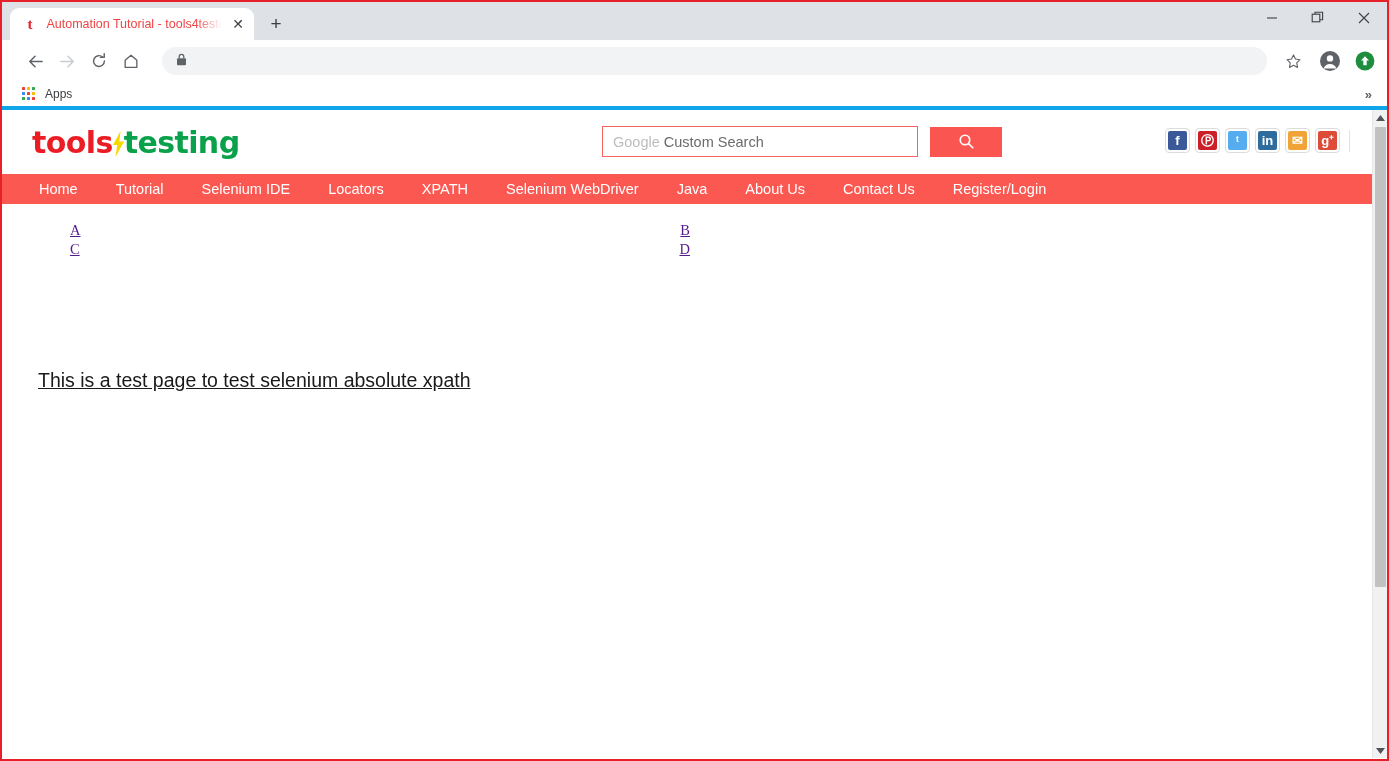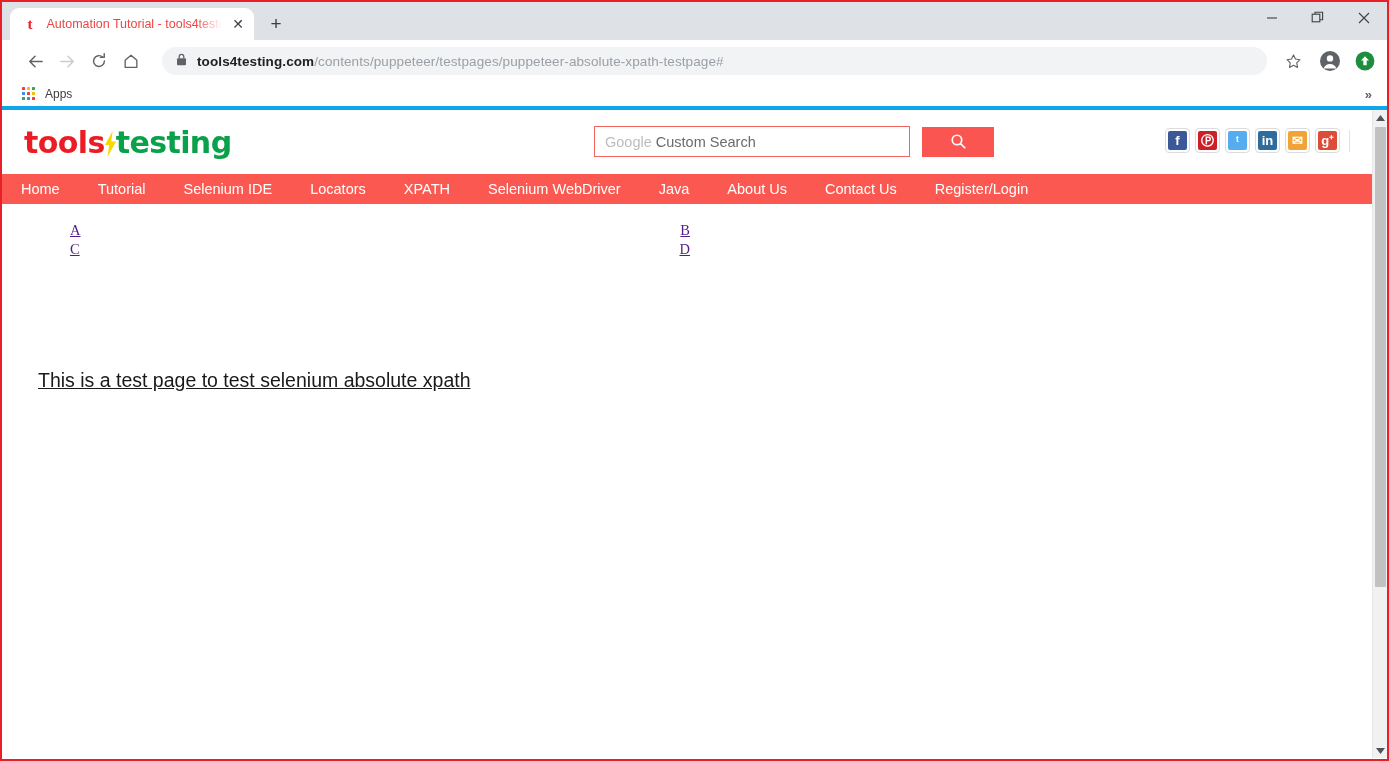--- a/index.html
+++ b/index.html
@@ -167,20 +167,21 @@
     overflow: hidden;
     background: #ffffff;
   }
 
   
   .siteheader {
     height: 64px;
     display: flex; align-items: center;
     padding: 0 18px 0 22px;
     position: relative;
+    margin-left: 8px;
   }
   .logo {
     font-size: 30px;
     font-weight: bold;
     letter-spacing: -.6px;
     font-family: "DejaVu Sans", sans-serif;
     white-space: nowrap;
   }
   .logo .l-red { color: #ec1c24; }
   .logo .l-green { color: #0aa14b; }
@@ -235,20 +236,21 @@
     font-weight: bold;
     line-height: 1;
   }
   .soc-divider { width: 1px; height: 22px; background: #e2e2e2; margin-left: 4px; }
 
   
   .navbar {
     height: 30px;
     background: #fb5852;
     display: flex; align-items: center;
+    padding-left: 18px;
   }
   .navitem {
     color: #ffffff;
     font-size: 14.5px;
     padding: 0 19px;
     white-space: nowrap;
     line-height: 30px;
     font-family: "Liberation Sans", sans-serif;
   }
 
@@ -359,21 +361,20 @@
         </svg>
     </div>
 
     <div class="omnibox">
       <span class="lock">
         <svg width="11" height="13" viewBox="0 0 11 13">
           <rect x="1" y="5.2" width="9" height="7" rx="1" fill="#5f6368"></rect>
           <path d="M3.2 5.2V3.6a2.3 2.3 0 0 1 4.6 0v1.6" fill="none" stroke="#5f6368" stroke-width="1.3"></path>
         </svg>
       </span>
-      <span class="urltext"><b>tools4testing.com</b><span>/contents/puppeteer/testpages/puppeteer-absolute-xpath-testpage#</span></span>
     </div>
 
     <div class="star">
       <svg width="17" height="17" viewBox="0 0 20 20">
           <path d="M10 2.2l2.35 4.95 5.25.72-3.8 3.8.92 5.33L10 14.45 5.28 17l.92-5.33-3.8-3.8 5.25-.72z" fill="none" stroke="#5f6368" stroke-width="1.3" stroke-linejoin="round"></path>
         </svg>
     </div>
     <div class="avatar">
       <svg width="22" height="22" viewBox="0 0 22 22">
         <circle cx="11" cy="11" r="10" fill="#5f6368"></circle>

